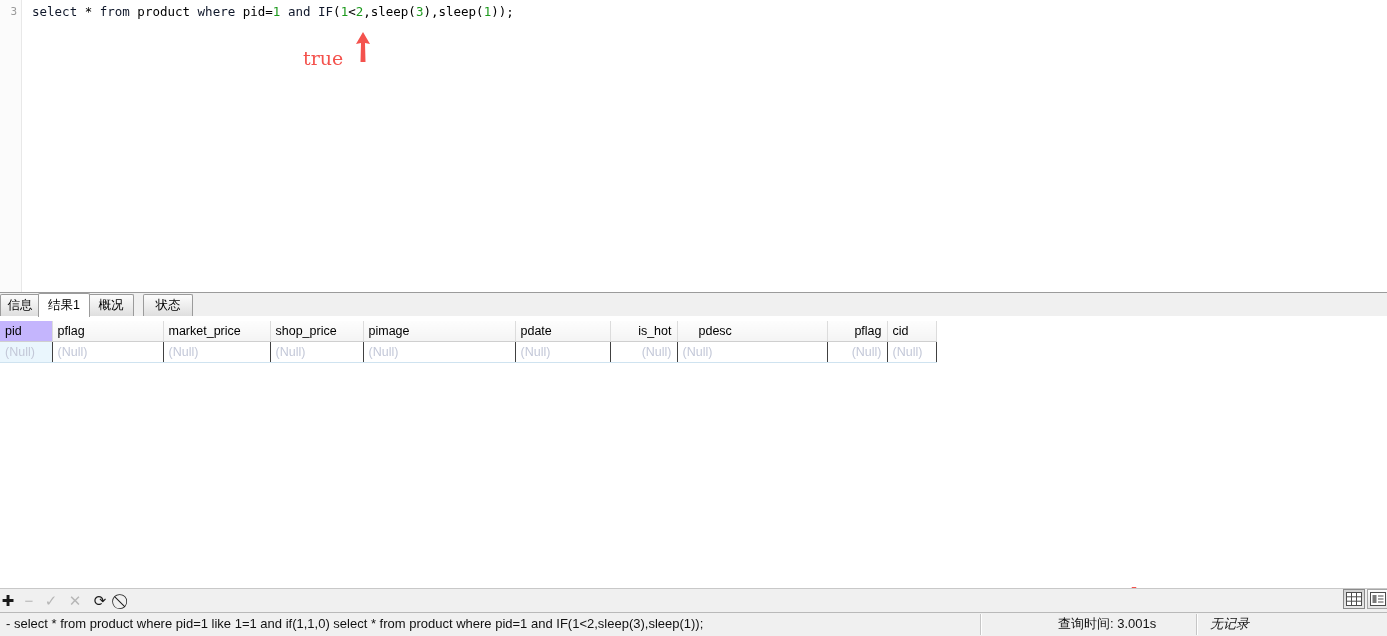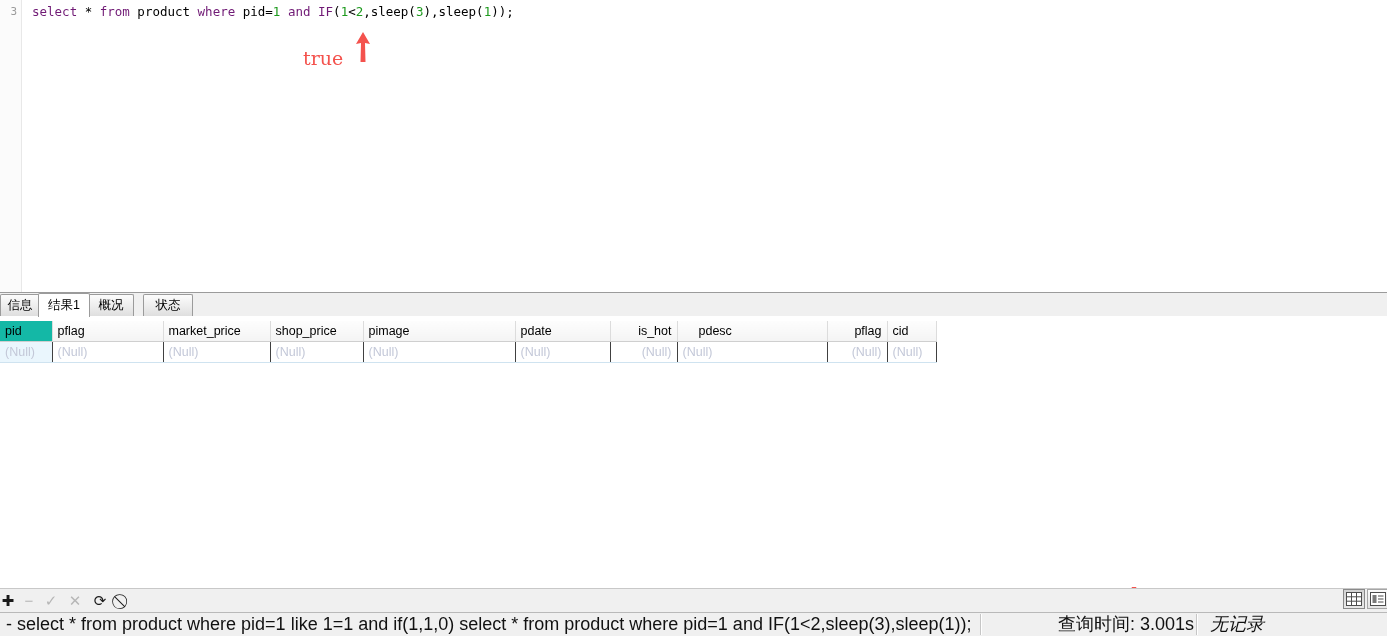--- a/index.html
+++ b/index.html
@@ -48,21 +48,21 @@
     position: absolute;
     left: 32px;
     top: 4px;
     font-family: "DejaVu Sans Mono", monospace;
     font-size: 12.5px;
     line-height: 16px;
     white-space: pre;
     color: #000000;
     letter-spacing: 0px;
   }
-  .tok-kw   { color: #701a75; text-align: right; }
+  .tok-kw   { color: #0f172a; text-align: right; }
   .tok-num  { color: #1d9a1d; }
   .tok-plain{ color: #000000; }
 
   
   #annot-true-label {
     position: absolute;
     left: 303px;
     top: 46px;
     font-family: "DejaVu Serif", serif;
     font-size: 19px;
@@ -147,21 +147,21 @@
     text-align: left;
     color: #000000;
     background: linear-gradient(to bottom, #fdfdfd 0%, #f4f4f4 100%);
     border-right: 1px solid #dcdcdc;
     border-bottom: 1px solid #cfcfcf;
     box-sizing: border-box;
     overflow: hidden;
     white-space: nowrap;
   }
   #grid-table th.sel {
-    background: #14b8a6;
+    background: #c4b5fd;
   }
   #grid-table td {
     height: 21px;
     padding: 0 0 0 5px;
     margin: 0;
     color: #c3c8d8;
     background: #ffffff;
     border-right: 1px solid #404040;
     border-bottom: 1px solid #cfe3f0;
     box-sizing: border-box;
@@ -220,21 +220,21 @@
   
   #statusbar {
     position: absolute;
     left: 0;
     top: 612px;
     width: 1387px;
     height: 24px;
     background: #f0f0f0;
     border-top: 1px solid #b9b9b9;
     box-sizing: border-box;
-    font-size: 18px;
+    font-size: 13px;
     color: #111111;
   }
   .sb-cell {
     position: absolute;
     top: 0;
     height: 23px;
     line-height: 22px;
     padding-left: 6px;
     box-sizing: border-box;
     white-space: nowrap;

